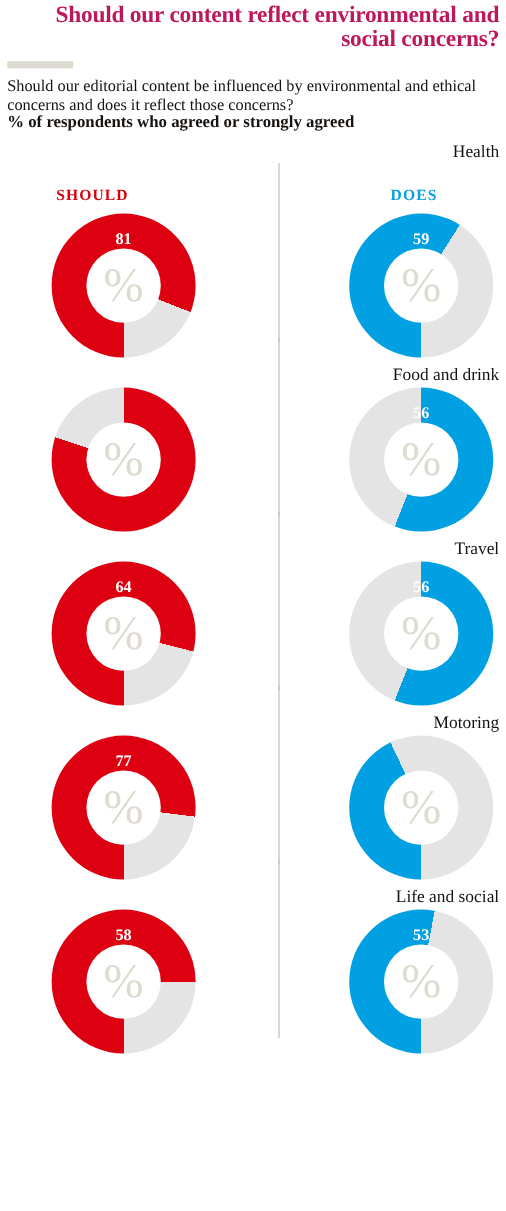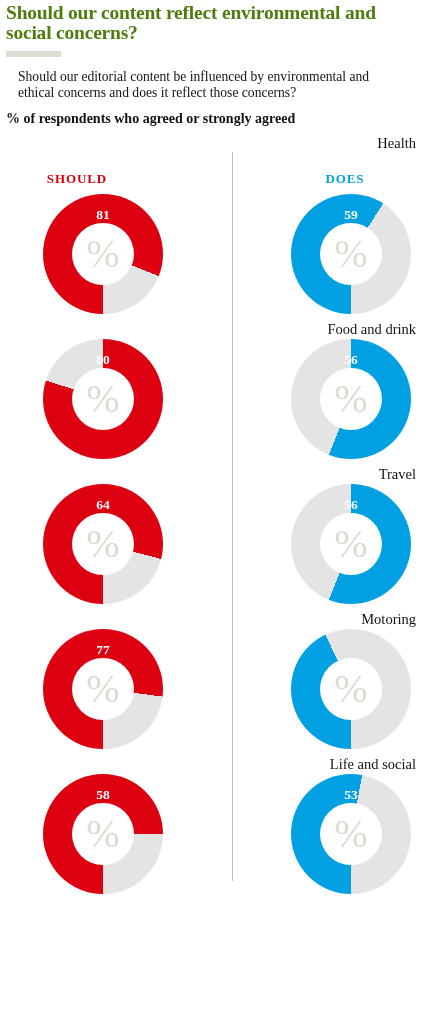--- a/index.html
+++ b/index.html
@@ -25,36 +25,37 @@
 
   
   .header {
     padding-top: 3px;
   }
   .title {
     font-family: "Liberation Serif", serif;
     font-weight: bold;
     font-size: 19.5px;
     line-height: 20px;
-    color: #4d7c0f;
+    color: #be185d;
     letter-spacing: -0.2px;
     margin: 0;
+    text-align: right;
   }
   .rule {
     width: 55px;
     height: 6px;
     background: #dedcd2;
     margin: 8px 0 7px 0;
   }
   .standfirst {
     font-family: "Liberation Serif", serif;
     font-size: 13.6px;
     line-height: 15.5px;
     color: #16120f;
-    margin: 12px;
+    margin: 0;
   }
   .units {
     font-family: "Liberation Serif", serif;
     font-weight: bold;
     font-size: 14px;
     line-height: 14px;
     color: #16120f;
     margin: 1px 0 0 0;
   }
 
@@ -197,21 +198,20 @@
             <span class="pct-glyph">%</span>
           </div>
         </div>
       </div>
     </div>
 
     <div class="section">
       <div class="section-title">Food and drink</div>
       <div class="donut-row">
         <div class="donut left" style="background: conic-gradient(from -40turn, rgb(220, 0, 16) 0deg, rgb(220, 0, 16) 80%, rgb(228, 228, 228) 80%, rgb(228, 228, 228) 100%);">
-          <div class="donut-value">80</div>
           <div class="donut-hole">
             <span class="pct-glyph">%</span>
           </div>
         </div>
         <div class="donut right" style="background: conic-gradient(from -28turn, rgb(0, 160, 226) 0deg, rgb(0, 160, 226) 56%, rgb(228, 228, 228) 56%, rgb(228, 228, 228) 100%);">
           <div class="donut-value">56</div>
           <div class="donut-hole">
             <span class="pct-glyph">%</span>
           </div>
         </div>

